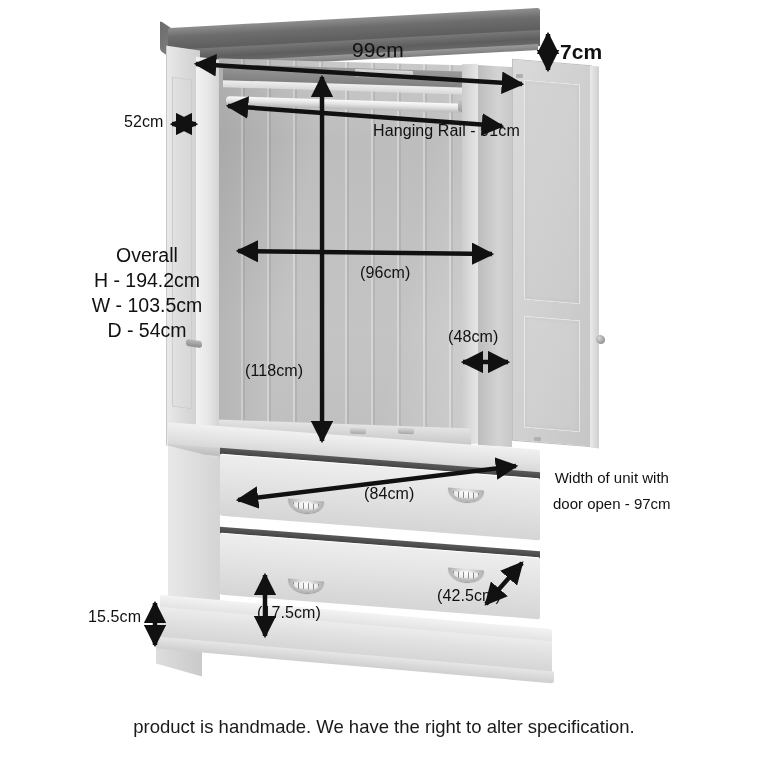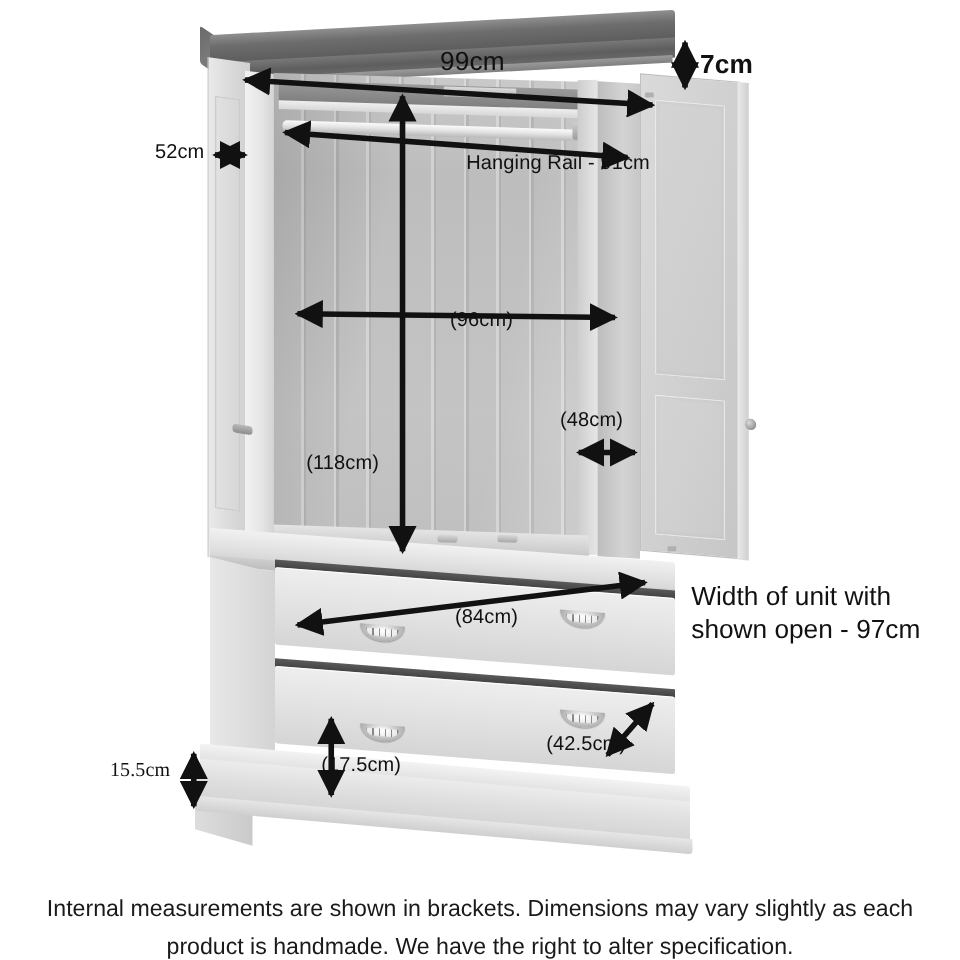--- a/index.html
+++ b/index.html
@@ -26,23 +26,24 @@
     position: absolute;
     color: #111;
     font-size: 19.5px;
     line-height: 25px;
     text-align: center;
     white-space: nowrap;
   }
   .side-note {
     position: absolute;
     color: #111;
-    font-size: 21px;
+    font-size: 15px;
     line-height: 26px;
     white-space: nowrap;
+    text-align: center;
   }
   .footer-note {
     position: absolute;
     left: 0; right: 0;
     text-align: center;
     color: #1a1a1a;
     font-size: 18.5px;
     line-height: 30px;
   }
 
@@ -444,38 +445,43 @@
   </svg>
 
   <div class="dim-label big" style="left:352px; top:38px;">99cm</div>
 
   <div class="dim-label big" style="left:560px; top:40px;font-weight:bold;">7cm</div>
 
   <div class="dim-label" style="left:124px; top:113px;">52cm</div>
 
   <div class="dim-label" style="left:347px; top:122px;margin-left:26px;">Hanging Rail - 91cm</div>
 
-  <div class="dim-label" style="left:360px; top:248px;">(96cm)</div>
+  <div class="dim-label" style="left:360px; top:264px;">(96cm)</div>
 
   <div class="dim-label" style="left:245px; top:362px;">(118cm)</div>
 
   <div class="dim-label" style="left:448px; top:328px;">(48cm)</div>
 
   <div class="dim-label" style="left:364px; top:485px;">(84cm)</div>
 
   <div class="dim-label" style="left:257px; top:604px;">(17.5cm)</div>
 
   <div class="dim-label" style="left:437px; top:587px;">(42.5cm)</div>
 
-  <div class="dim-label" style="left:88px; top:608px;font-family:Liberation Serif, serif;">15.5cm</div>
-
+  <div class="dim-label" style="left:88px; top:608px;">15.5cm</div>
+
+  <div class="overall-block" style="left:62px; top:243px; width:170px;">
+    <div>Overall</div>
+    <div>H - 194.2cm</div>
+    <div>W - 103.5cm</div>
+    <div>D - 54cm</div>
+  </div>
 
   <div class="side-note" style="left:553px; top:465px;">
     <div>Width of unit with</div>
-    <div>shown open - 97cm</div>
+    <div>door open - 97cm</div>
   </div>
 
   <div class="footer-note" style="top:712px;">
-    <div>Internal measurements are shown in brackets. Dimensions may vary slightly as each</div>
     <div>product is handmade. We have the right to alter specification.</div>
   </div>
 
 </div>
 
 </body></html>

